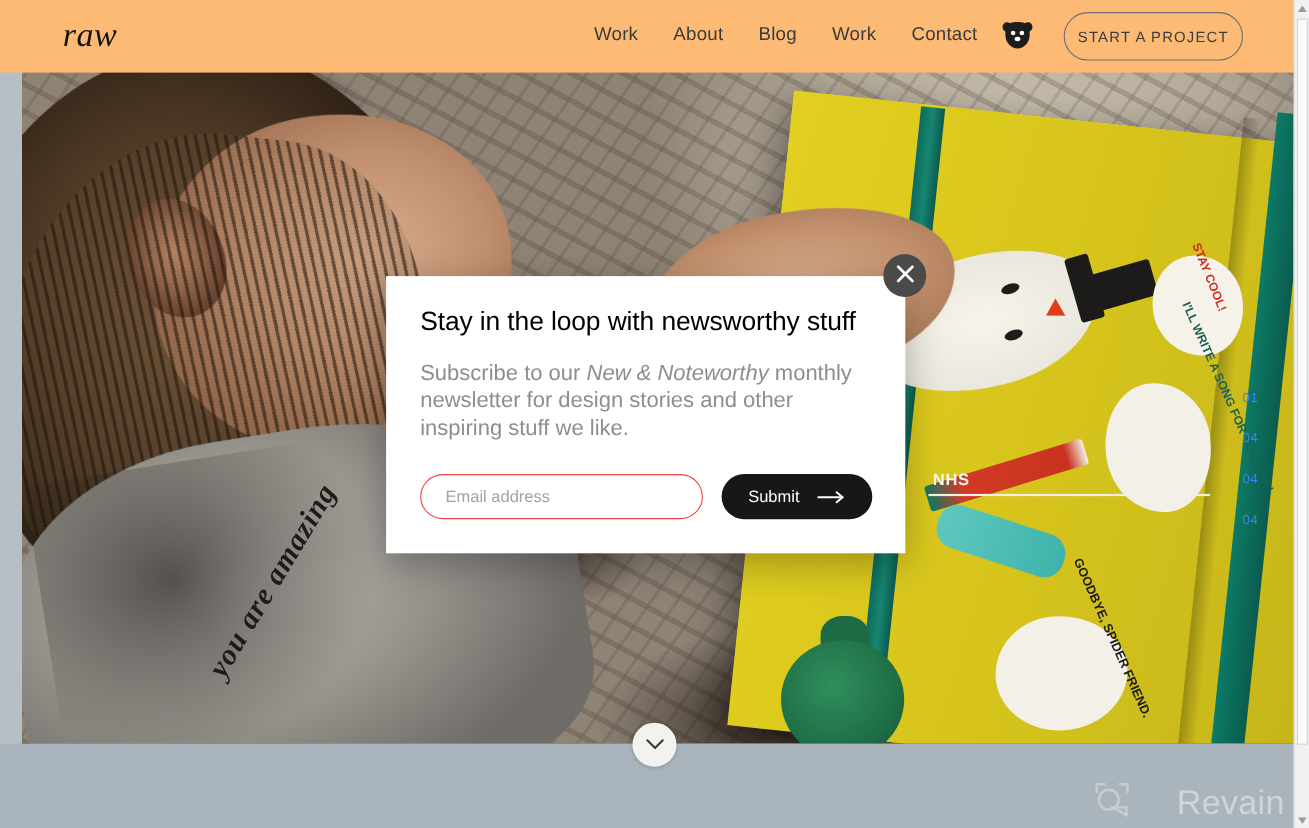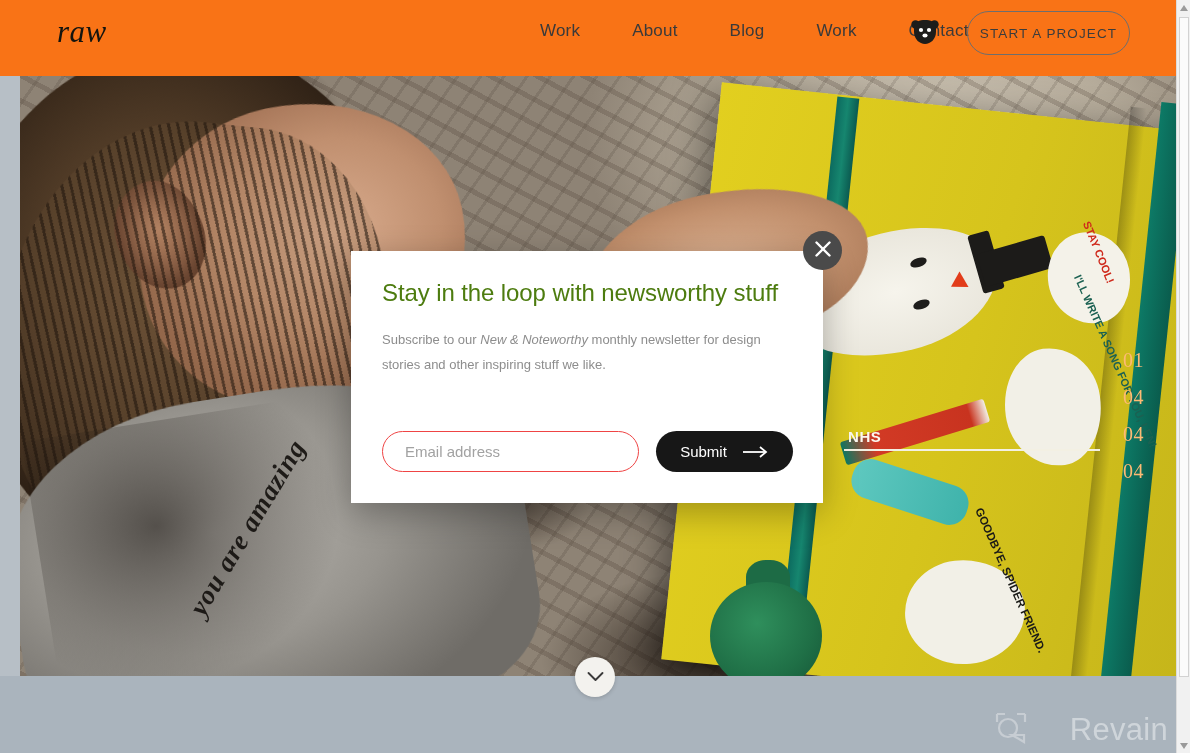--- a/index.html
+++ b/index.html
@@ -12,37 +12,37 @@
   .page {
     position: relative;
     width: 1190px; height: 753px;
     background: #aab4bd;
     overflow: hidden;
   }
 
   
   .header {
     position: absolute; top: 0; left: 0;
-    width: 1176px; height: 76px;
-    background: #f97316;
+    width: 1176px; height: 66px;
+    background: #fdba74;
     display: flex; align-items: center;
     z-index: 30;
   }
   .brand {
     position: absolute; left: 57px; top: 14px;
     font-family: "Liberation Serif", serif;
     font-style: italic;
     font-size: 31px;
     color: #14140f;
     letter-spacing: 0.5px;
   }
   .nav {
     position: absolute; left: 540px; top: 0;
     height: 62px;
-    display: flex; align-items: center; gap: 52px;
+    display: flex; align-items: center; gap: 32px;
   }
   .nav-link {
     font-size: 17px;
     color: #3a3a3a;
     text-decoration: none;
     letter-spacing: .2px;
     white-space: nowrap;
   }
   .bear-icon {
     position: absolute; left: 911px; top: 19px;
@@ -303,23 +303,23 @@
     z-index: 12;
     width: 300px;
   }
   .slide-row {
     position: relative;
     height: 37px;
     display: flex; align-items: center; justify-content: flex-end;
     cursor: pointer;
   }
   .slide-num {
-    color: #fdba74;
-    font-family: Liberation Serif, serif;
-    font-size: 20px;
+    color: #3b82f6;
+    font-family: Liberation Sans, sans-serif;
+    font-size: 12px;
     letter-spacing: .5px;
   }
   .slide-line {
     position: absolute;
     left: 0; right: 44px;
     bottom: 2px;
     height: 2px;
     background: #f3f0e3;
   }
   .slide-label {
@@ -336,28 +336,28 @@
     position: absolute;
     left: 351px; top: 251px;
     width: 472px; height: 252px;
     background: #ffffff;
     z-index: 40;
     box-shadow: 0 10px 32px rgba(0,0,0,.28);
   }
   .modal-title {
     position: absolute; left: 31px; top: 28px;
     font-size: 24px;
-    color: #4d7c0f;
+    color: #000000;
     font-weight: normal;
     letter-spacing: -0.1px;
   }
   .modal-body {
     position: absolute; left: 31px; top: 76px;
     width: 410px;
-    font-size: 13px;
+    font-size: 20px;
     line-height: 25px;
     color: #8d8d8d;
   }
   .modal-body i { font-style: italic; }
   .modal-form {
     position: absolute; left: 31px; top: 180px;
     display: flex; align-items: center; gap: 17px;
   }
   .email-input {
     width: 257px; height: 41px;

